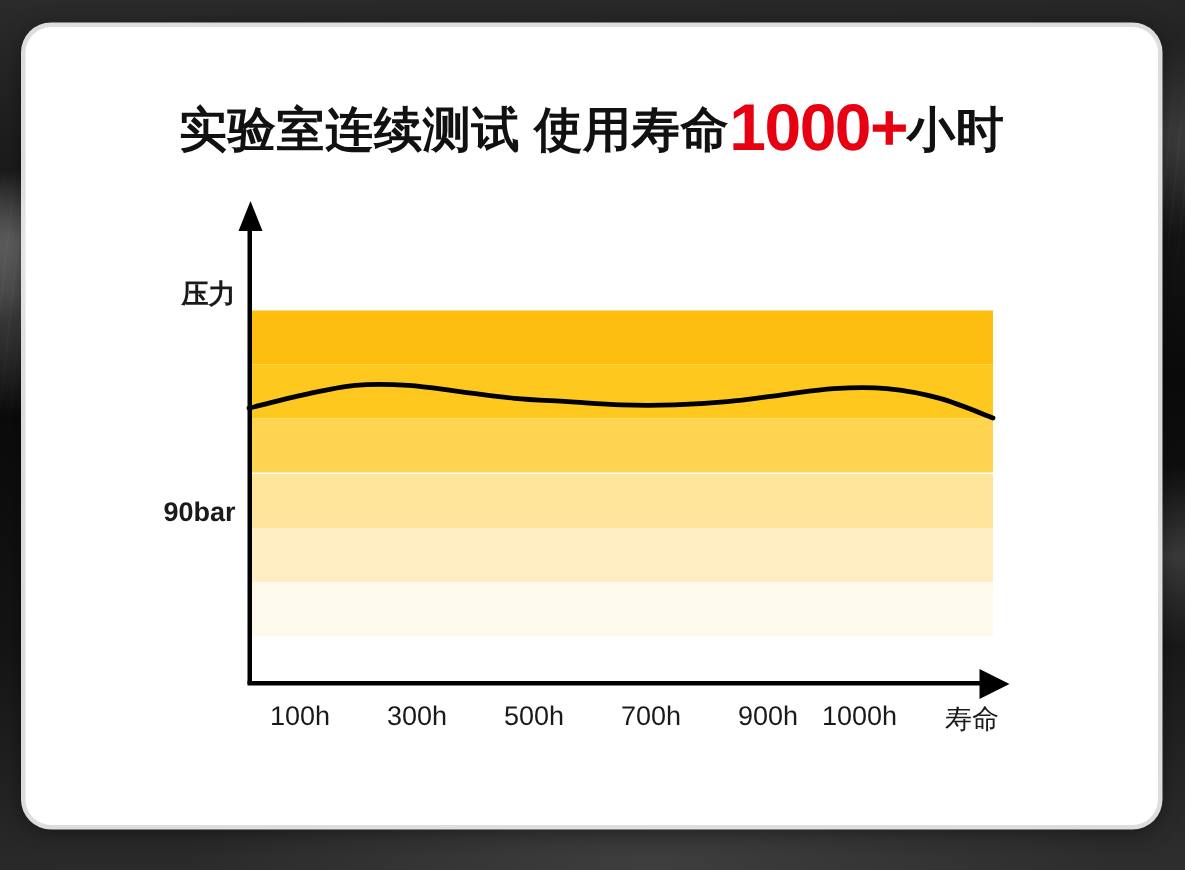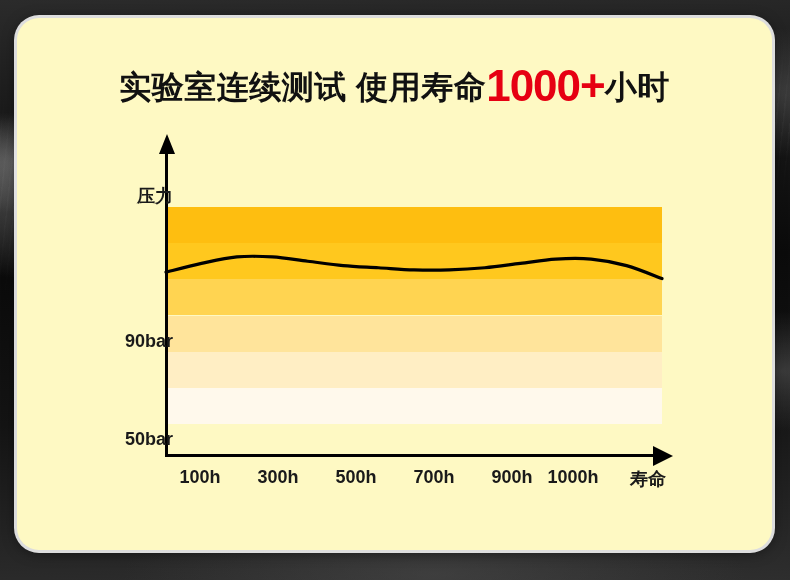--- a/index.html
+++ b/index.html
@@ -78,44 +78,44 @@
   .axis-x-arrow{
     position:absolute;left:636px;top:427.5px;width:0;height:0;
     border-top:10px solid transparent;border-bottom:10px solid transparent;
     border-left:20px solid #000;
   }
 
   .ylab{
     position:absolute;right:0;text-align:right;width:108px;
     font-size:18px;font-weight:700;color:#1a1a1a;white-space:nowrap;
   }
-  .ylab-wrap{position:absolute;left:36px;top:0;width:120px;height:428px;}
+  .ylab-wrap{position:absolute;left:20px;top:0;width:120px;height:428px;}
 
   .xlab{
     position:absolute;top:449px;text-align:center;
-    font-size:18px;font-weight:700;color:#1a1a1a;white-space:nowrap;
+    font-size:18px;font-weight:400;color:#1a1a1a;white-space:nowrap;
     transform:translateX(-50%);
   }
 
   .curve{position:absolute;left:0;top:0;width:755px;height:532px;overflow:visible;}
 
   .footnote{
     position:absolute;left:33px;top:495px;
     font-size:15px;color:#8c8c8c;font-weight:400;white-space:nowrap;
   }
 </style>
 </head>
 <body style="background: rgb(18, 18, 18);">
 
 <div id="stage">
 
   <div class="bg"></div>
   <div class="bg-streaks"></div>
 
-  <div class="card" style="background: #fef9c3; border-radius: 22px;">
+  <div class="card" style="background: #ffffff;">
 
     <div class="title"><span>实验室连续测试 使用寿命</span><span class="big" style="color: rgb(230, 0, 18);">1000+</span><span>小时</span></div>
 
     <div class="chart">
 
       <div class="plot">
         <div class="band b1" style="background: rgb(254, 190, 16);"></div>
         <div class="band b2" style="background: rgb(255, 200, 30);"></div>
         <div class="band b3" style="background: rgb(255, 212, 81);"></div>
         <div class="band b4" style="background: rgb(255, 228, 155);"></div>
@@ -124,21 +124,20 @@
       </div>
 
       <div class="axis-y"></div>
       <div class="axis-y-arrow"></div>
       <div class="axis-x"></div>
       <div class="axis-x-arrow"></div>
 
       <div class="ylab-wrap">
         <div class="ylab" style="top:166px">压力</div>
         <div class="ylab" style="top:313px">90bar</div>
-        <div class="ylab" style="top:411px">50bar</div>
       </div>
 
       <div class="xlab" style="left:183px">100h</div>
       <div class="xlab" style="left:261px">300h</div>
       <div class="xlab" style="left:339px">500h</div>
       <div class="xlab" style="left:417px">700h</div>
       <div class="xlab" style="left:495px">900h</div>
       <div class="xlab" style="left:556px">1000h</div>
       <div class="xlab" style="left:631px">寿命</div>
 

